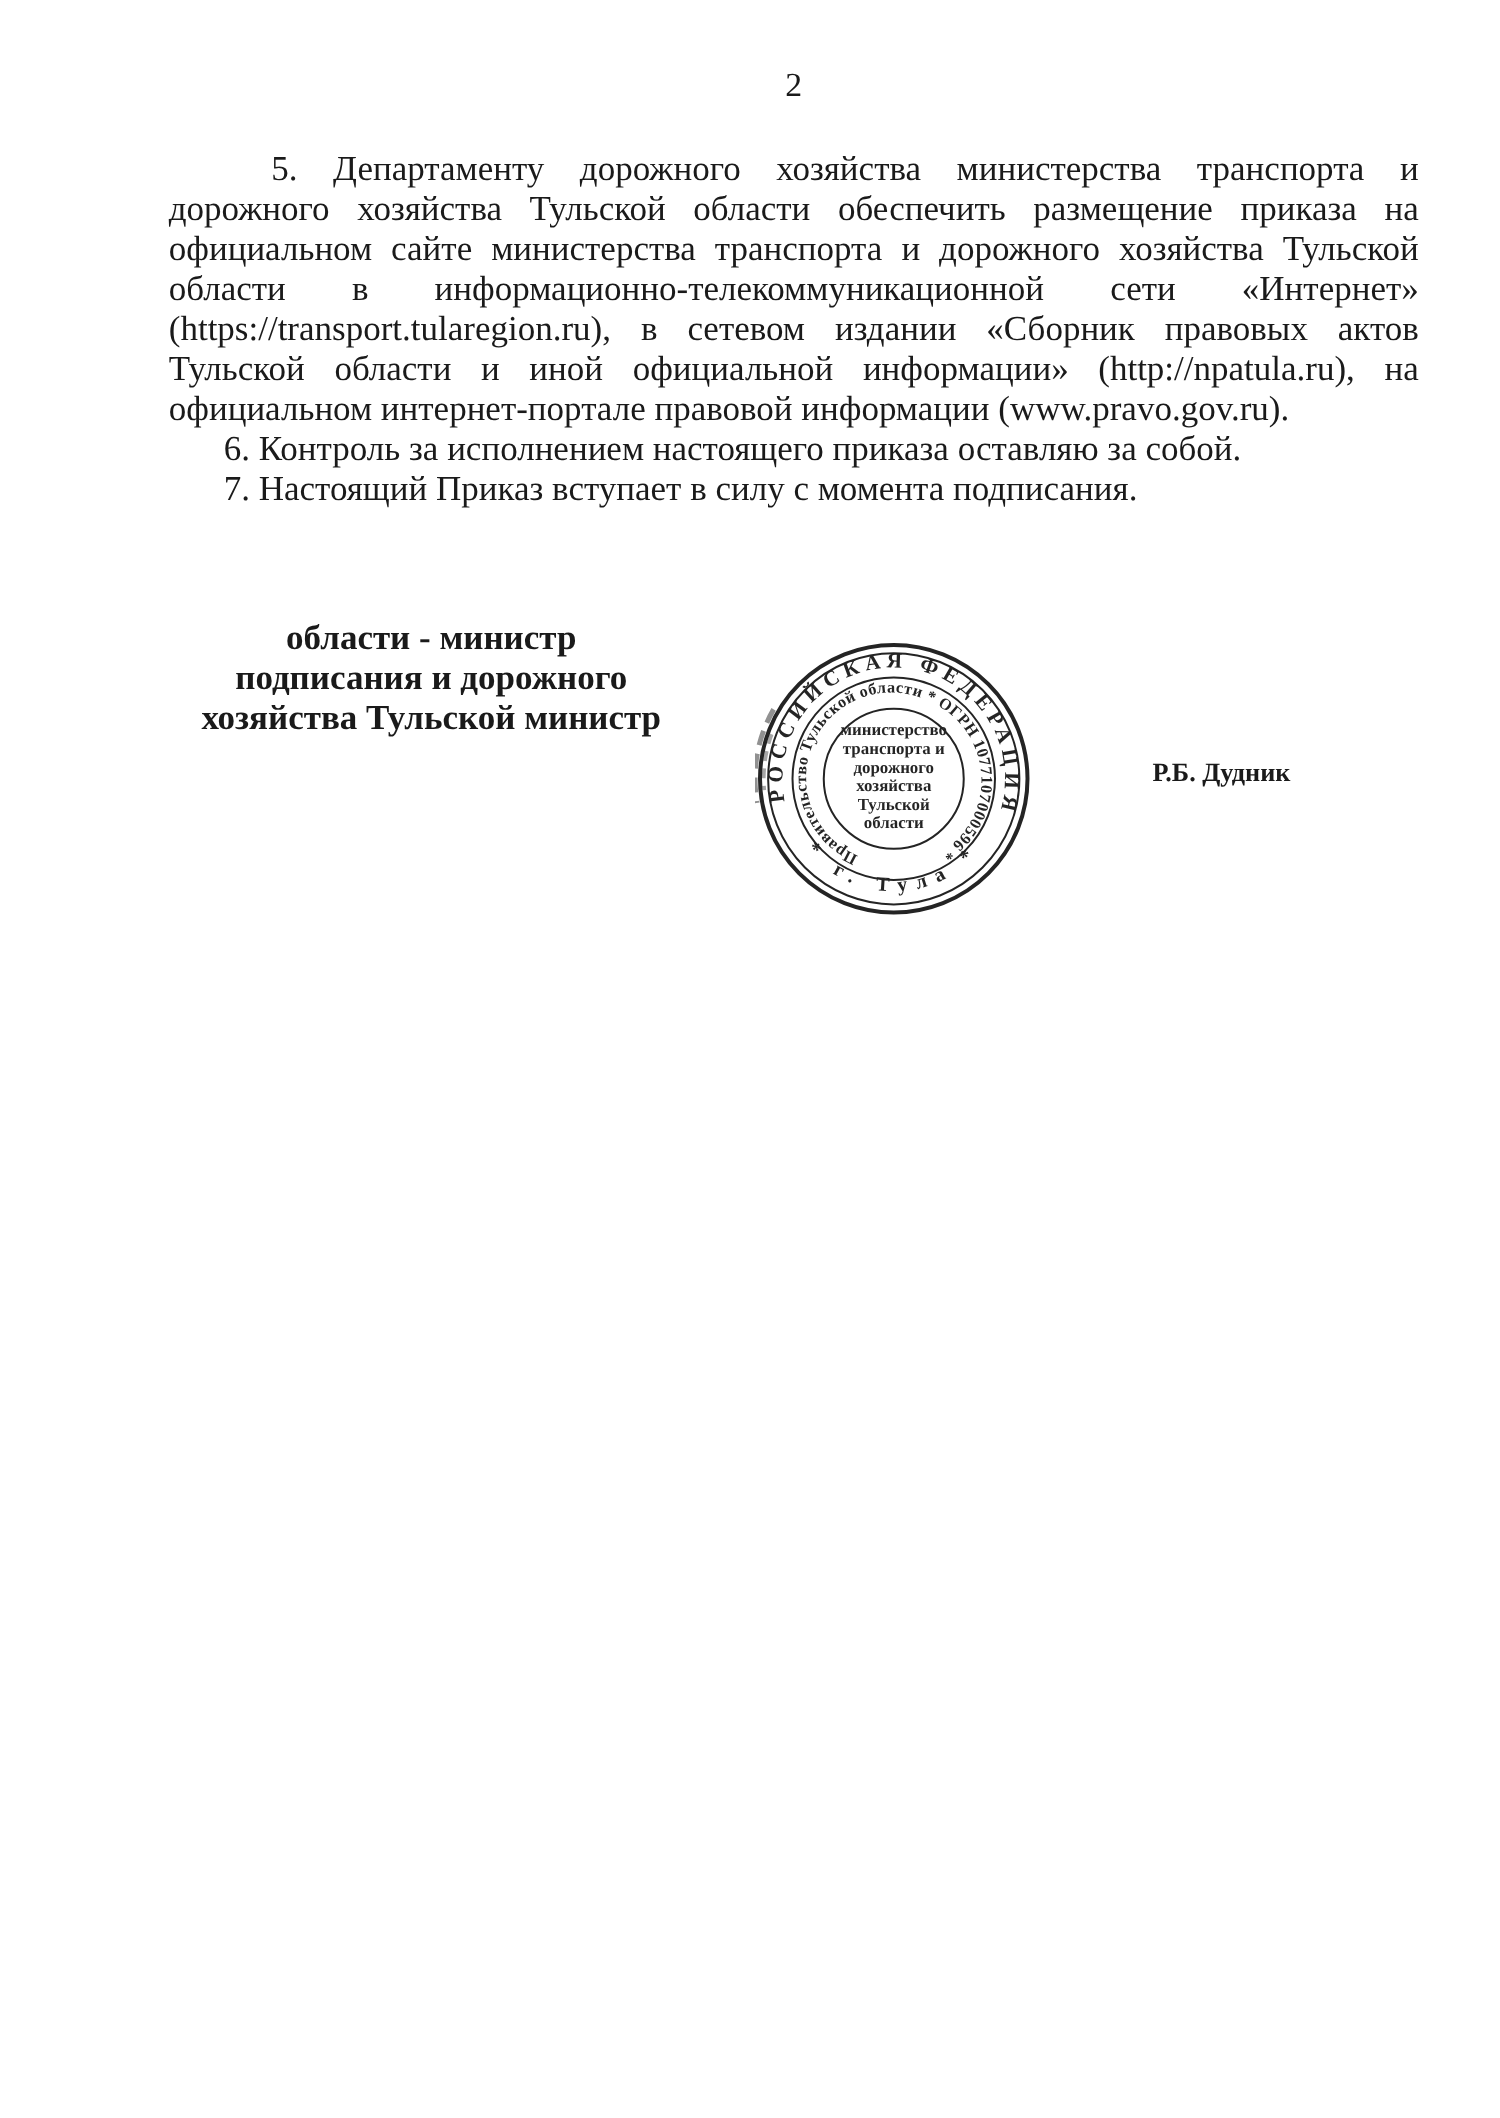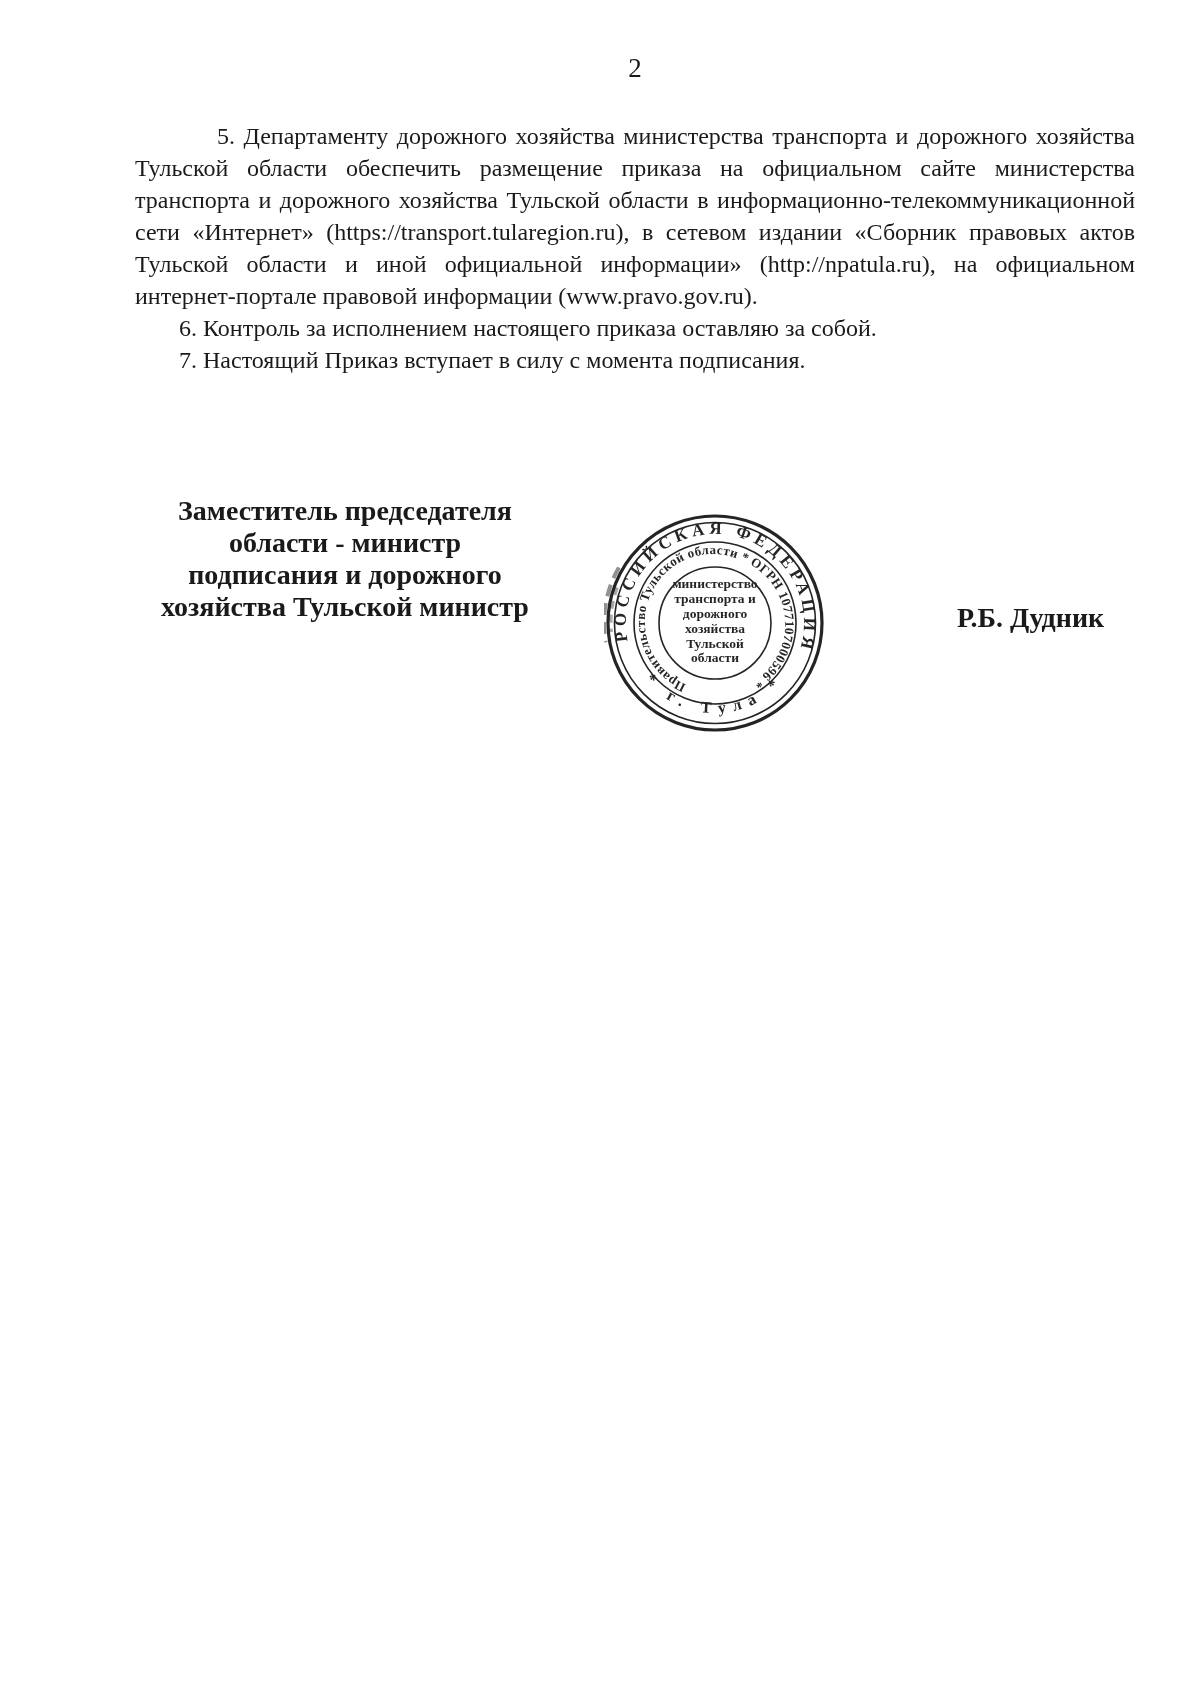--- a/index.html
+++ b/index.html
@@ -23,21 +23,21 @@
     width: 1000px;
     text-align: center;
     font-size: 27px;
     line-height: 32px;
   }
   .content {
     position: absolute;
     top: 120px;
     left: 135px;
     width: 1000px;
-    font-size: 24px;
+    font-size: 28px;
     line-height: 32px;
     text-align: justify;
   }
   .content p { margin: 0; }
   .content p.indent-big { text-indent: 82px; }
   .content p.indent-small { text-indent: 44px; }
 
   .sig-title {
     position: absolute;
     top: 495px;
@@ -46,24 +46,23 @@
     text-align: center;
     font-weight: bold;
     font-size: 28px;
     line-height: 32px;
   }
   .sig-name {
     position: absolute;
     top: 602px;
     left: 922px;
     font-weight: bold;
-    font-size: 28px;
+    font-size: 21px;
     line-height: 32px;
     white-space: nowrap;
-    margin-left: 35px;
   }
 
   .stamp {
     position: absolute;
     left: 604px;
     top: 512px;
     width: 222px;
     height: 222px;
     opacity: 0.93;
   }
@@ -88,21 +87,20 @@
 
   <div class="page-number">2</div>
 
   <div class="content">
     <p class="indent-big">5. Департаменту дорожного хозяйства министерства транспорта и дорожного хозяйства Тульской области обеспечить размещение приказа на официальном сайте министерства транспорта и дорожного хозяйства Тульской области в информационно-телекоммуникационной сети «Интернет» (https://transport.tularegion.ru), в сетевом издании «Сборник правовых актов Тульской области и иной официальной информации» (http://npatula.ru), на официальном интернет-портале правовой информации (www.pravo.gov.ru).</p>
     <p class="indent-small">6. Контроль за исполнением настоящего приказа оставляю за собой.</p>
     <p class="indent-small">7. Настоящий Приказ вступает в силу с момента подписания.</p>
   </div>
 
   <div class="sig-title">
-    <div>Заместитель председателя</div>
     <div>области - министр</div>
     <div>подписания и дорожного</div>
     <div>хозяйства Тульской министр</div>
   </div>
 
   <div class="stamp">
     <svg viewBox="0 0 222 222" xmlns="http://www.w3.org/2000/svg">
       <defs>
         <path id="arcTop" class="guide" d="M 25.0 134.0 A 89 89 0 1 1 197.0 134.0"></path>
         <path id="arcBottom" class="guide" d="M 37.3 162.6 A 90 90 0 0 0 184.7 162.6"></path>

